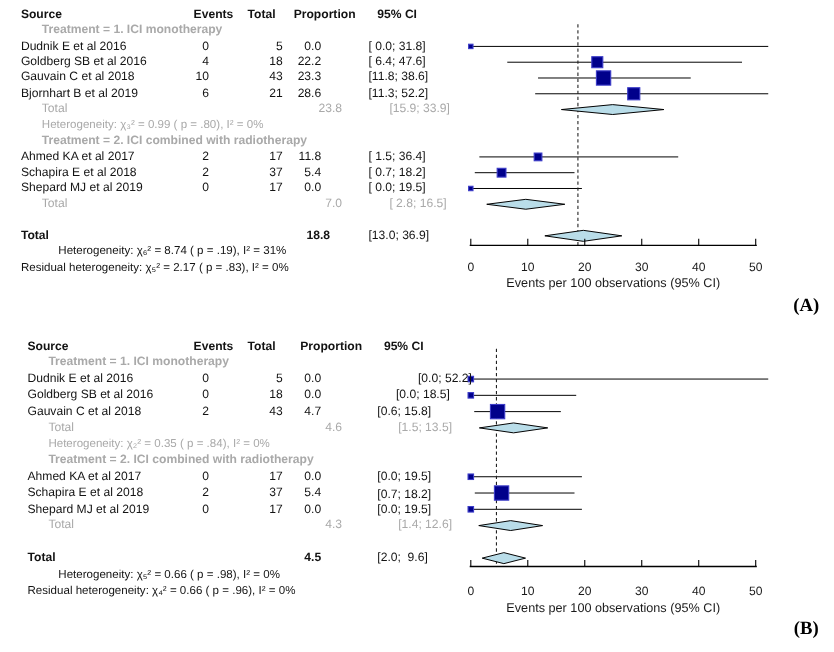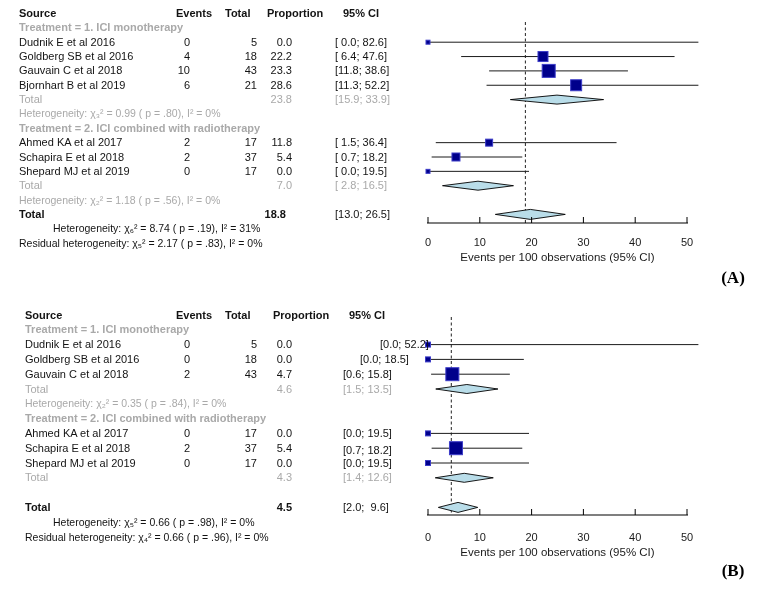--- a/index.html
+++ b/index.html
@@ -3,21 +3,21 @@
 <meta charset="utf-8">
 <style>
   html,body{margin:0;padding:0;background:#ffffff;}
   body{width:758px;height:593px;overflow:hidden;
        font-family:"Liberation Sans", sans-serif;-webkit-font-smoothing:antialiased;}
   #figure{position:relative;width:758px;height:593px;background:#fff;}
   .panel{position:absolute;left:0;width:758px;}
   .panel svg{position:absolute;left:0;top:0;}
   .cell{position:absolute;font-size:11px;line-height:13px;white-space:pre;color:#131313;}
   .bold{font-weight:700;}
-  .gray{color:#a9a9a9;}
+  .gray{color:#a9a9a9;margin-left:19px;}
   .right{text-align:right;width:48px;}
   .note{font-size:10.5px;}
   .tick-label{font-size:11px;fill:#1a1a1a;text-anchor:middle;
               font-family:"Liberation Sans", sans-serif;}
   .axis-title{font-size:11.5px;fill:#1a1a1a;text-anchor:middle;
               font-family:"Liberation Sans", sans-serif;}
   .panel-letter{font-family:"Liberation Serif", serif;font-weight:700;font-size:17px;
                 fill:#000;text-anchor:middle;}
 </style>
 </head>
@@ -63,21 +63,21 @@
       <div class="cell bold" style="left: 19px; top: 5px;">Source</div>
       <div class="cell bold" style="left: 176px; top: 5px;">Events</div>
       <div class="cell bold" style="left: 225px; top: 5px;">Total</div>
       <div class="cell bold" style="left: 267px; top: 5px;">Proportion</div>
       <div class="cell bold" style="left: 343px; top: 5px;">95% CI</div>
       <div class="cell bold gray" style="left: 19px; top: 19.35px;">Treatment = 1. ICI monotherapy</div>
       <div class="cell" style="left: 19px; top: 33.7px;">Dudnik E et al 2016</div>
       <div class="cell right" style="left: 142px; top: 33.7px;">0</div>
       <div class="cell right" style="left: 209px; top: 33.7px;">5</div>
       <div class="cell right" style="left: 244px; top: 33.7px;">0.0</div>
-      <div class="cell" style="left: 335px; top: 33.7px;">[ 0.0; 82.6]</div>
+      <div class="cell" style="left: 335px; top: 33.7px;">[ 0.0; 31.8]</div>
       <div class="cell" style="left: 19px; top: 48.05px;">Goldberg SB et al 2016</div>
       <div class="cell right" style="left: 142px; top: 48.05px;">4</div>
       <div class="cell right" style="left: 209px; top: 48.05px;">18</div>
       <div class="cell right" style="left: 244px; top: 48.05px;">22.2</div>
       <div class="cell" style="left: 335px; top: 48.05px;">[ 6.4; 47.6]</div>
       <div class="cell" style="left: 19px; top: 62.4px;">Gauvain C et al 2018</div>
       <div class="cell right" style="left: 142px; top: 62.4px;">10</div>
       <div class="cell right" style="left: 209px; top: 62.4px;">43</div>
       <div class="cell right" style="left: 244px; top: 62.4px;">23.3</div>
       <div class="cell" style="left: 335px; top: 62.4px;">[11.8; 38.6]</div>
@@ -102,24 +102,23 @@
       <div class="cell right" style="left: 244px; top: 148.5px;">5.4</div>
       <div class="cell" style="left: 335px; top: 148.5px;">[ 0.7; 18.2]</div>
       <div class="cell" style="left: 19px; top: 162.85px;">Shepard MJ et al 2019</div>
       <div class="cell right" style="left: 142px; top: 162.85px;">0</div>
       <div class="cell right" style="left: 209px; top: 162.85px;">17</div>
       <div class="cell right" style="left: 244px; top: 162.85px;">0.0</div>
       <div class="cell" style="left: 335px; top: 162.85px;">[ 0.0; 19.5]</div>
       <div class="cell gray" style="left: 19px; top: 177.2px;">Total</div>
       <div class="cell gray right" style="left: 244px; top: 177.2px;">7.0</div>
       <div class="cell gray" style="left: 335px; top: 177.2px; text-align: right;">[ 2.8; 16.5]</div>
-      <div class="cell note gray" style="left: 19px; top: 191.55px;">Heterogeneity: χ₂² = 1.18 ( p = .56), I² = 0%</div>
       <div class="cell bold" style="left: 19px; top: 205.9px;">Total</div>
-      <div class="cell bold right" style="left: 238px; top: 205.9px;">18.8</div>
-      <div class="cell" style="left: 335px; top: 205.9px;">[13.0; 26.5]</div>
+      <div class="cell bold right" style="left: 252px; top: 205.9px;">18.8</div>
+      <div class="cell" style="left: 335px; top: 205.9px;">[13.0; 36.9]</div>
       <div class="cell note" style="left: 19px; top: 220.25px; padding-left: 34px;">Heterogeneity: χ₆² = 8.74 ( p = .19), I² = 31%</div>
       <div class="cell note" style="left: 19px; top: 234.6px;">Residual heterogeneity: χ₅² = 2.17 ( p = .83), I² = 0%</div>
     </div>
     <div class="panel" style="top: 303px; height: 290px;">
       <svg width="758" height="290" viewBox="0 0 758 290">
         <line x1="428" x2="698.396" y1="41.6" y2="41.6" stroke="#000" stroke-width="0.9"></line>
         <line x1="428" x2="523.83" y1="56.400000000000006" y2="56.400000000000006" stroke="#000" stroke-width="0.9"></line>
         <line x1="431.108" x2="509.844" y1="71.2" y2="71.2" stroke="#000" stroke-width="0.9"></line>
         <line x1="428" x2="529.01" y1="130.4" y2="130.4" stroke="#000" stroke-width="0.9"></line>
         <line x1="431.626" x2="522.2760000000001" y1="145.20000000000002" y2="145.20000000000002" stroke="#000" stroke-width="0.9"></line>

